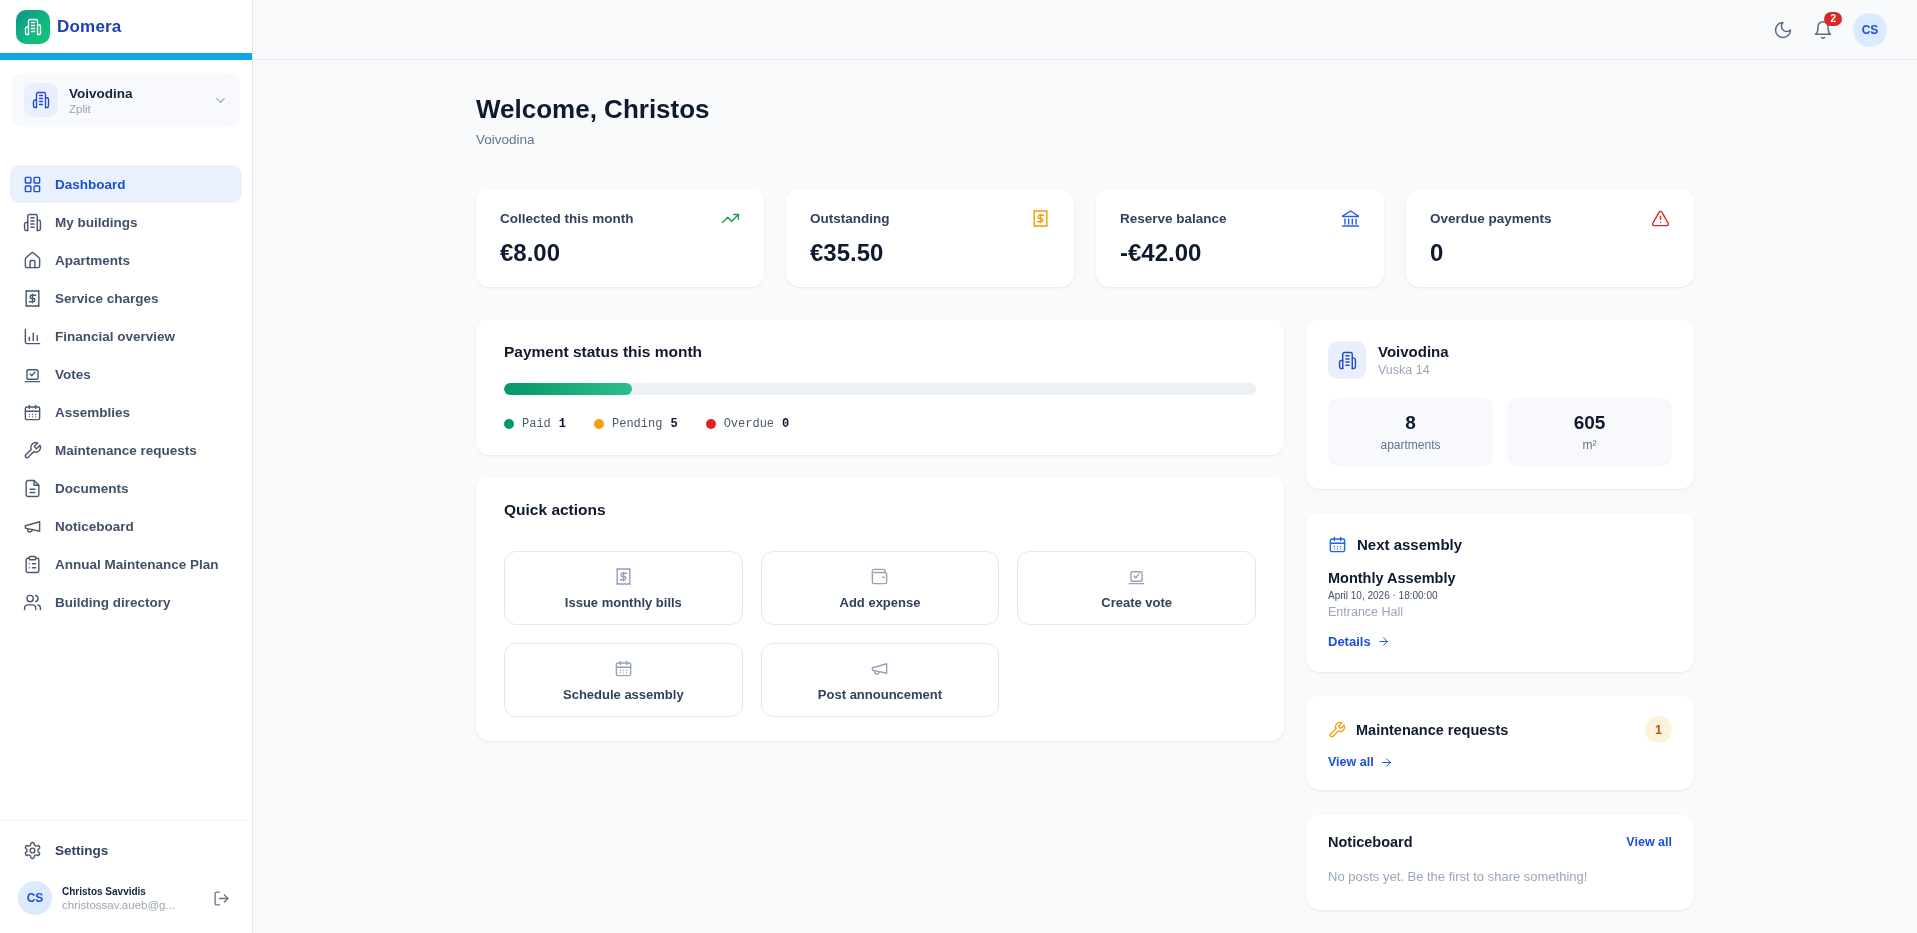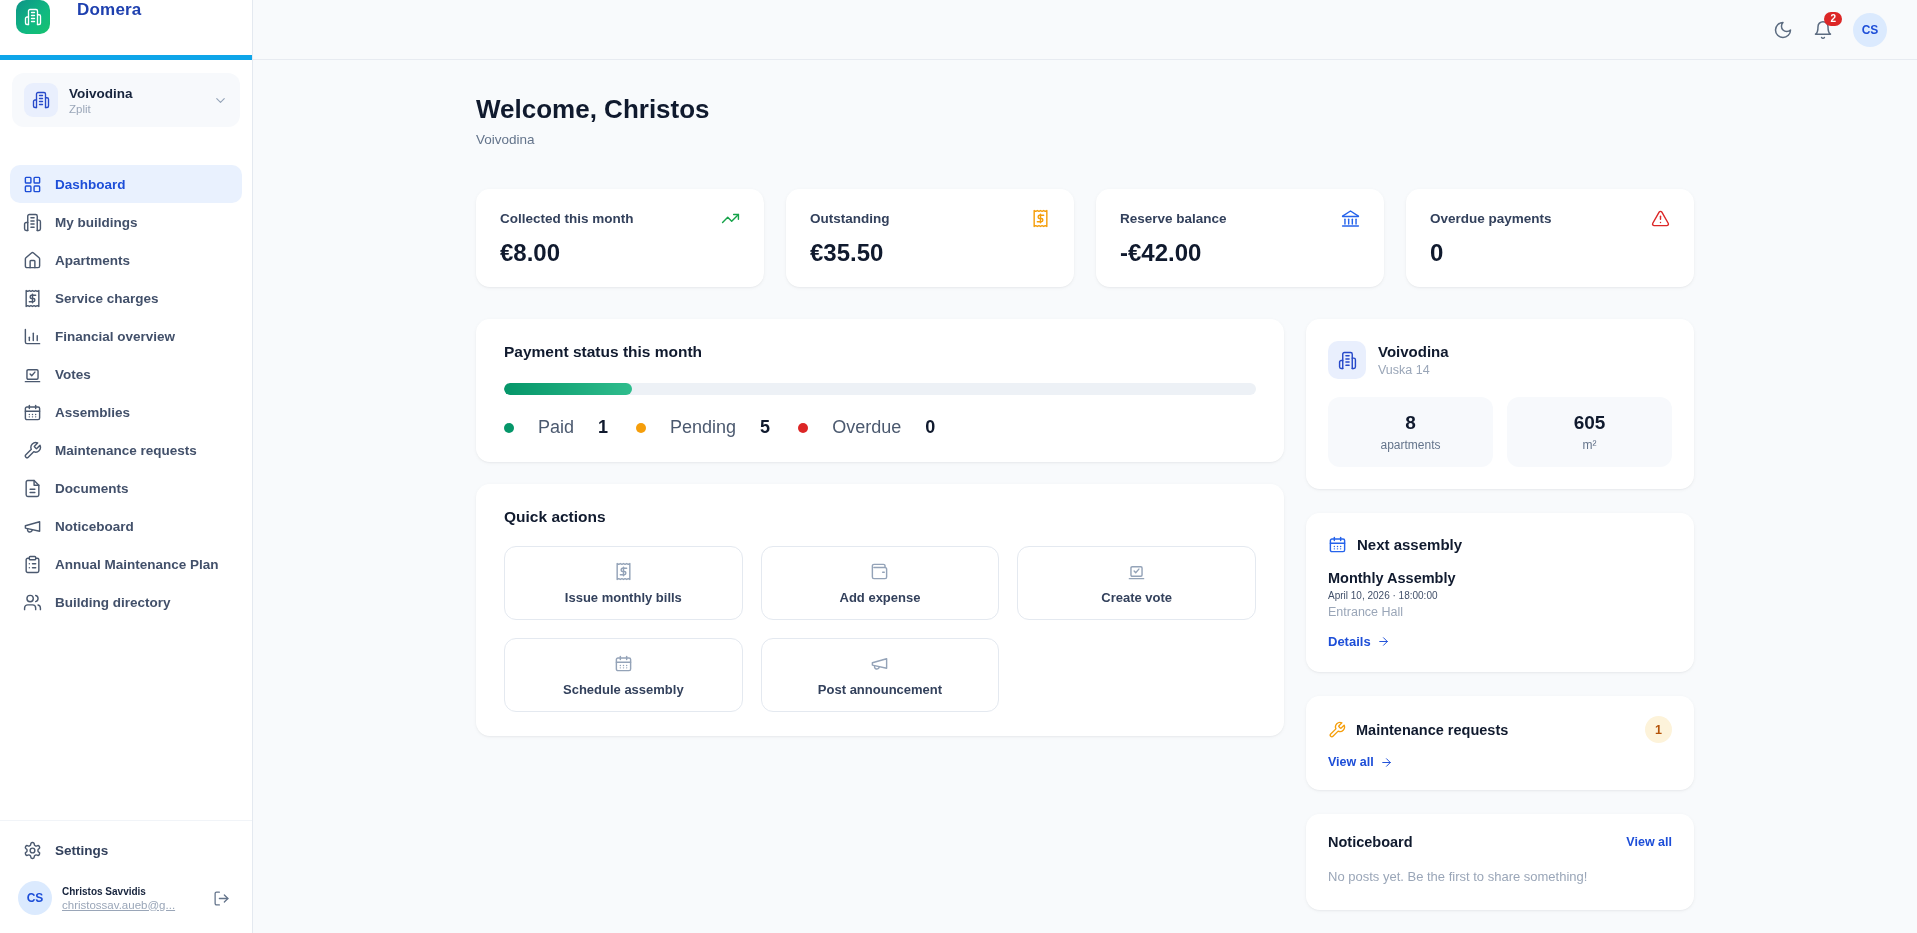--- a/index.html
+++ b/index.html
@@ -14,22 +14,22 @@
   svg { display:block; }
 
   
   .sidebar {
     width: 253px; min-width: 253px; height: 100%;
     background: #ffffff;
     border-right: 1px solid #e4e9f0;
     display: flex; flex-direction: column;
   }
   .logo-row {
-    height: 60px; display:flex; align-items:flex-start; gap:27px;
-    padding: 0 16px; border-bottom: 5px solid #0ea5e9;
+    height: 60px; display:flex; align-items:center; gap:7px;
+    padding: 0 16px; border-bottom: 7px solid #0ea5e9;
   }
   .logo-badge {
     width: 34px; height: 34px; border-radius: 10px;
     background: linear-gradient(135deg,#0d9488 0%,#10b981 60%,#17c26e 100%);
     color:#fff; display:flex; align-items:center; justify-content:center;
   }
   .logo-badge svg { width:18px; height:18px; }
   .brand-name { font-size: 17px; font-weight: 800; color:#1e40af; letter-spacing:.2px; }
 
   .building-selector {
@@ -70,21 +70,21 @@
   .settings-row .nav-ic { color:#4b596f; }
   .settings-row svg { width:19px; height:19px; }
   .user-row { display:flex; align-items:center; gap:10px; padding: 12px 8px 4px 8px; }
   .avatar {
     width:34px; height:34px; min-width:34px; border-radius:50%;
     background:#dbeafe; color:#1d4ed8; font-weight:700; font-size:12px;
     display:flex; align-items:center; justify-content:center;
   }
   .user-meta { flex:1; min-width:0; }
   .user-name { font-size:10px; font-weight:700; color:#16233c; white-space:nowrap; }
-  .user-email { font-size:11.5px; color:#9aa6b8; margin-top:2px; white-space:nowrap; overflow:hidden; text-overflow:ellipsis; max-width:128px;text-decoration:underline; }
+  .user-email { font-size:11.5px; color:#9aa6b8; margin-top:2px; white-space:nowrap; overflow:hidden; text-overflow:ellipsis; max-width:128px; }
   .logout-btn { color:#64748b; cursor:pointer; padding:4px; }
   .logout-btn svg { width:17px; height:17px; }
 
   
   .main { flex:1; display:flex; flex-direction:column; min-width:0; }
   .topbar {
     height:60px; min-height:60px; border-bottom:1px solid #e7ebf1;
     display:flex; align-items:center; justify-content:flex-end;
     gap:20px; padding-right:30px;
   }
@@ -116,26 +116,26 @@
 
   .cols { display:flex; gap:22px; margin-top:32px; align-items:flex-start; }
   .col-left { flex:1; min-width:0; }
   .col-right { width:388px; min-width:388px; display:flex; flex-direction:column; gap:24px; }
 
   .payment-card { padding:24px 28px; }
   .section-title { font-size:15.5px; font-weight:800; color:#101a2e; }
   .progress-track { margin-top:22px; height:12px; border-radius:999px; background:#edf1f6; overflow:hidden; }
   .progress-fill { height:100%; border-radius:999px; background:linear-gradient(90deg,#059669,#2fbd8d); }
   .legend { display:flex; gap:28px; margin-top:22px; align-items:center; }
-  .legend-item { display:flex; align-items:center; gap:24px; font-size:18px; color:#4b596f; }
+  .legend-item { display:flex; align-items:center; gap:8px; font-size:12px; color:#4b596f;font-family:Liberation Mono, monospace; }
   .dot { width:10px; height:10px; border-radius:50%; }
   .legend-count { font-weight:800; color:#101a2e; }
 
   .qa-card { margin-top:22px; padding:24px 28px; }
-  .qa-grid { display:grid; grid-template-columns:repeat(3,1fr); gap:18px; margin-top:20px; }
+  .qa-grid { display:grid; grid-template-columns:repeat(3,1fr); gap:18px; margin-top:32px; }
   .qa-tile {
     border:1px solid #e4e9f0; border-radius:12px; height:74px;
     display:flex; flex-direction:column; align-items:center; justify-content:center; gap:9px;
     cursor:pointer; background:#fff;
   }
   .qa-ic { color:#94a3b8; }
   .qa-ic svg { width:19px; height:19px; }
   .qa-label { font-size:13px; font-weight:600; color:#33415c; }
 
   .bld-card { padding:22px; }

